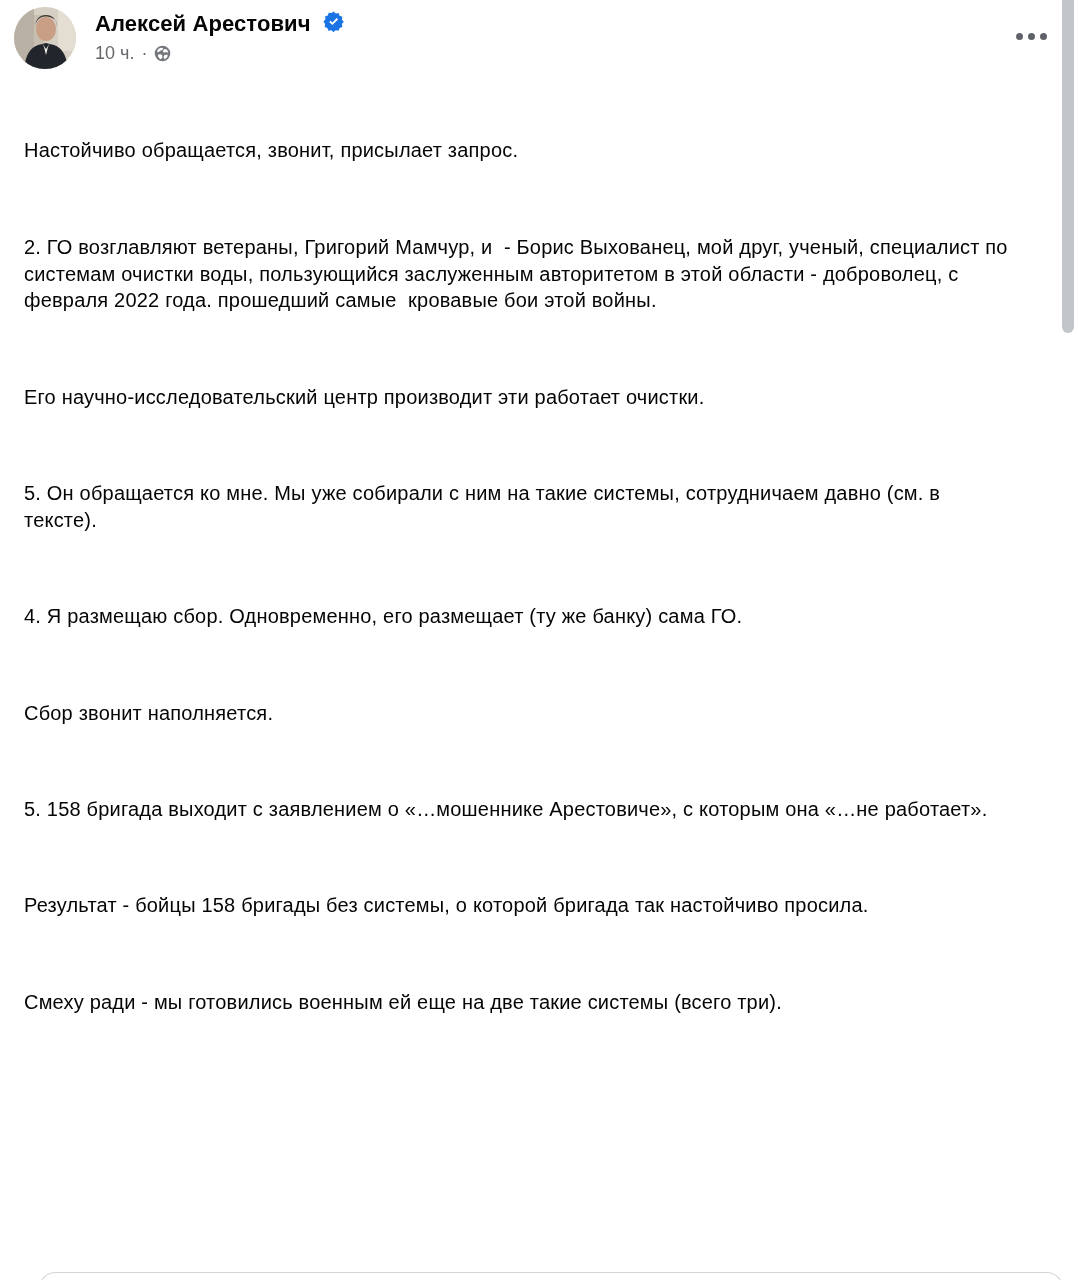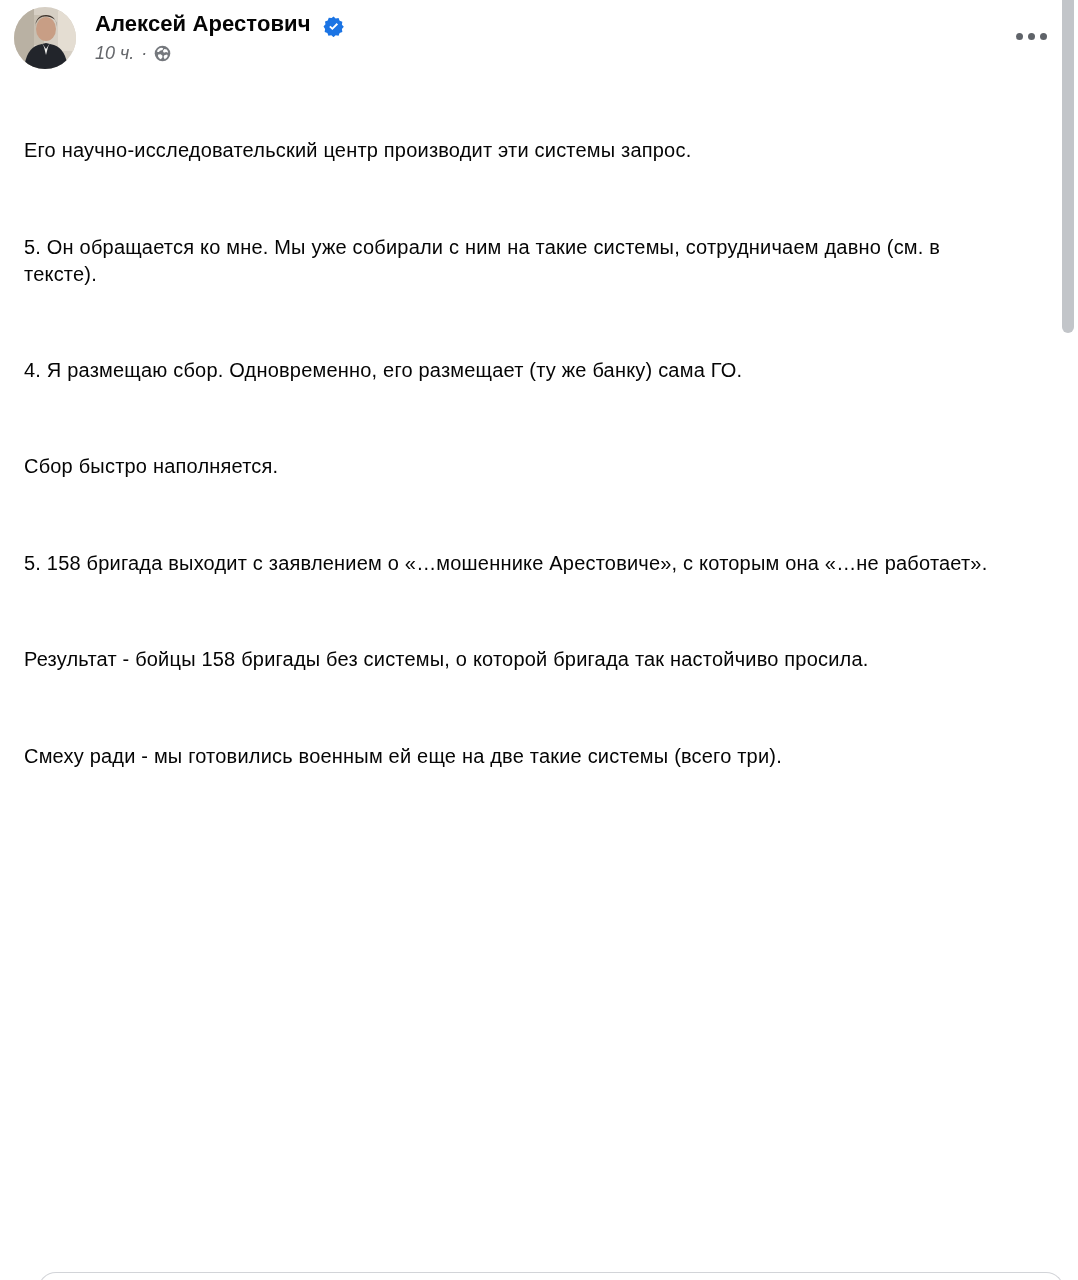--- a/index.html
+++ b/index.html
@@ -22,37 +22,36 @@
   .avatar {
     width: 62px;
     height: 62px;
     border-radius: 50%;
     overflow: hidden;
     flex: 0 0 auto;
     cursor: pointer;
   }
   .avatar svg { display: block; }
   .hmeta { margin-left: 19px; padding-top: 4px; }
-  .name-row { display: flex; align-items: flex-end; gap: 12px; }
+  .name-row { display: flex; align-items: flex-start; gap: 12px; }
   .author-name {
     font-size: 22px;
     font-weight: 700;
     color: #050505;
     letter-spacing: 0.1px;
     cursor: pointer;
   }
   .badge { width: 21px; height: 21px; display: inline-block; }
   .sub-row {
     display: flex;
     align-items: center;
     gap: 7px;
     margin-top: 6px;
     color: #65676b;
     font-size: 18px;
-    font-style: italic;
   }
   .globe { width: 17px; height: 17px; display: inline-block; }
   .menu-dots {
     position: absolute;
     top: 29px;
     left: 1012px;
     display: flex;
     gap: 5px;
     padding: 4px;
     cursor: pointer;
@@ -135,24 +134,26 @@
     </div>
   </div>
 
   <div class="menu-dots" title="">
     <span class="dot"></span>
     <span class="dot"></span>
     <span class="dot"></span>
   </div>
 
   <div class="body-text">
-    <p>Его научно-исследовательский центр производит эти системы запрос.</p>
+    <p>Настойчиво обращается, звонит, присылает запрос.</p>
+    <p>2. ГО возглавляют ветераны, Григорий Мамчур, и  - Борис Выхованец, мой друг, ученый, специалист по системам очистки воды, пользующийся заслуженным авторитетом в этой области - доброволец, с февраля 2022 года. прошедший самые  кровавые бои этой войны.</p>
+    <p>Его научно-исследовательский центр производит эти работает очистки.</p>
     <p>5. Он обращается ко мне. Мы уже собирали с ним на такие системы, сотрудничаем давно (см. в тексте).</p>
     <p>4. Я размещаю сбор. Одновременно, его размещает (ту же банку) сама ГО.</p>
-    <p>Сбор быстро наполняется.</p>
+    <p>Сбор звонит наполняется.</p>
     <p>5. 158 бригада выходит с заявлением о «…мошеннике Арестовиче», с которым она «…не работает».</p>
     <p>Результат - бойцы 158 бригады без системы, о которой бригада так настойчиво просила.</p>
     <p>Смеху ради - мы готовились военным ей еще на две такие системы (всего три).</p>
     
     
     
     
     
     
     

